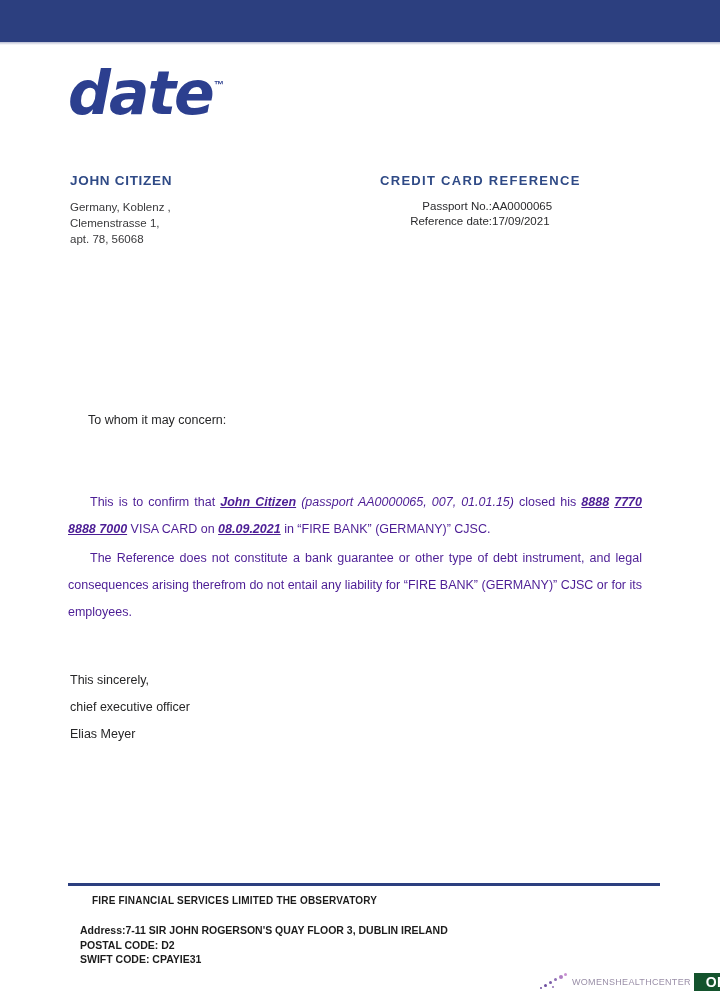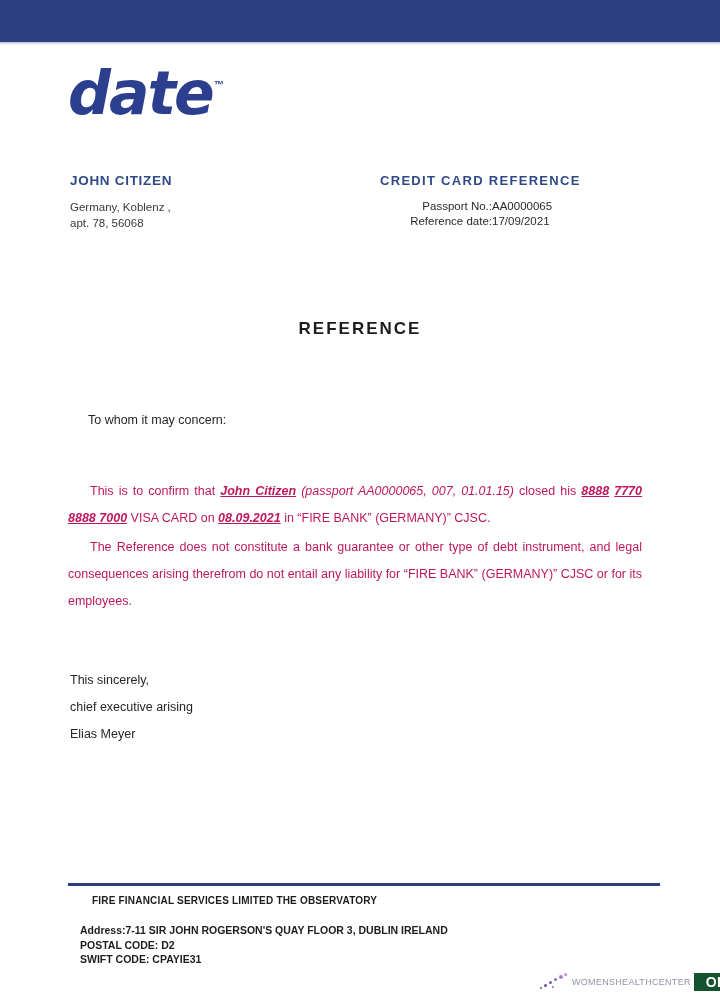--- a/index.html
+++ b/index.html
@@ -139,23 +139,23 @@
 
   .body-block {
     position: absolute;
     top: 428px;
     left: 68px;
     width: 574px;
   }
   .body-para {
     font-size: 12.5px;
     line-height: 27px;
-    color: #be185d;
+    color: #4c1d95;
     text-indent: 22px;
-    margin: 5px 0 1px 0;
+    margin: 16px 0 1px 0;
     text-align: justify;
   }
   .body-para.p2 { margin-top: 2px; }
   .hl {
     font-weight: bold;
     font-style: italic;
     text-decoration: underline;
   }
   .it { font-style: italic; }
 
@@ -247,49 +247,49 @@
 
   <div class="logo-wrap">
     <span class="logo-text">date</span><span class="logo-tm">™</span>
   </div>
 
   <div class="meta-row">
 
     <div class="addressee">
       <div class="addressee-name">JOHN CITIZEN</div>
       <div class="addressee-line">Germany, Koblenz ,</div>
+      <div class="addressee-line">Clemenstrasse 1,</div>
       <div class="addressee-line">apt. 78, 56068</div>
     </div>
 
     <div class="refbox">
       <div class="refbox-title">CREDIT  CARD  REFERENCE</div>
       <div class="refbox-row">
         <span class="refbox-label">Passport No.:</span>
         <span class="refbox-value">AA0000065</span>
       </div>
       <div class="refbox-row">
         <span class="refbox-label">Reference date:</span>
         <span class="refbox-value">17/09/2021</span>
       </div>
     </div>
 
   </div>
 
-  <div class="doc-title">REFERENCE</div>
 
   <div class="salutation">To whom it may concern:</div>
 
   <div class="body-block">
     <p class="body-para p1"><span>This is to confirm that </span><span class="hl">John Citizen</span><span class="it"> (passport AA0000065, 007, 01.01.15)</span><span> closed his </span><span class="hl">8888</span> <span class="hl">7770 8888 7000</span><span> VISA CARD on </span><span class="hl">08.09.2021</span><span> in “FIRE BANK” (GERMANY)” CJSC.</span></p>
     <p class="body-para p2">The Reference does not constitute a bank guarantee or other type of debt instrument, and legal consequences arising therefrom do not entail any liability for “FIRE BANK” (GERMANY)” CJSC or for its employees.</p>
   </div>
 
   <div class="signature">
     <div class="sig-line">This sincerely,</div>
-    <div class="sig-line">chief executive arising</div>
+    <div class="sig-line">chief executive officer</div>
     <div class="sig-line">Elias Meyer</div>
   </div>
 
   <div class="footer-rule"></div>
   <div class="footer-company">FIRE FINANCIAL SERVICES LIMITED THE OBSERVATORY</div>
   <div class="footer-details">
     <div class="footer-line">Address:7-11 SIR JOHN ROGERSON'S QUAY FLOOR 3, DUBLIN IRELAND</div>
     <div class="footer-line">POSTAL CODE: D2</div>
     <div class="footer-line">SWIFT CODE: CPAYIE31</div>
   </div>

